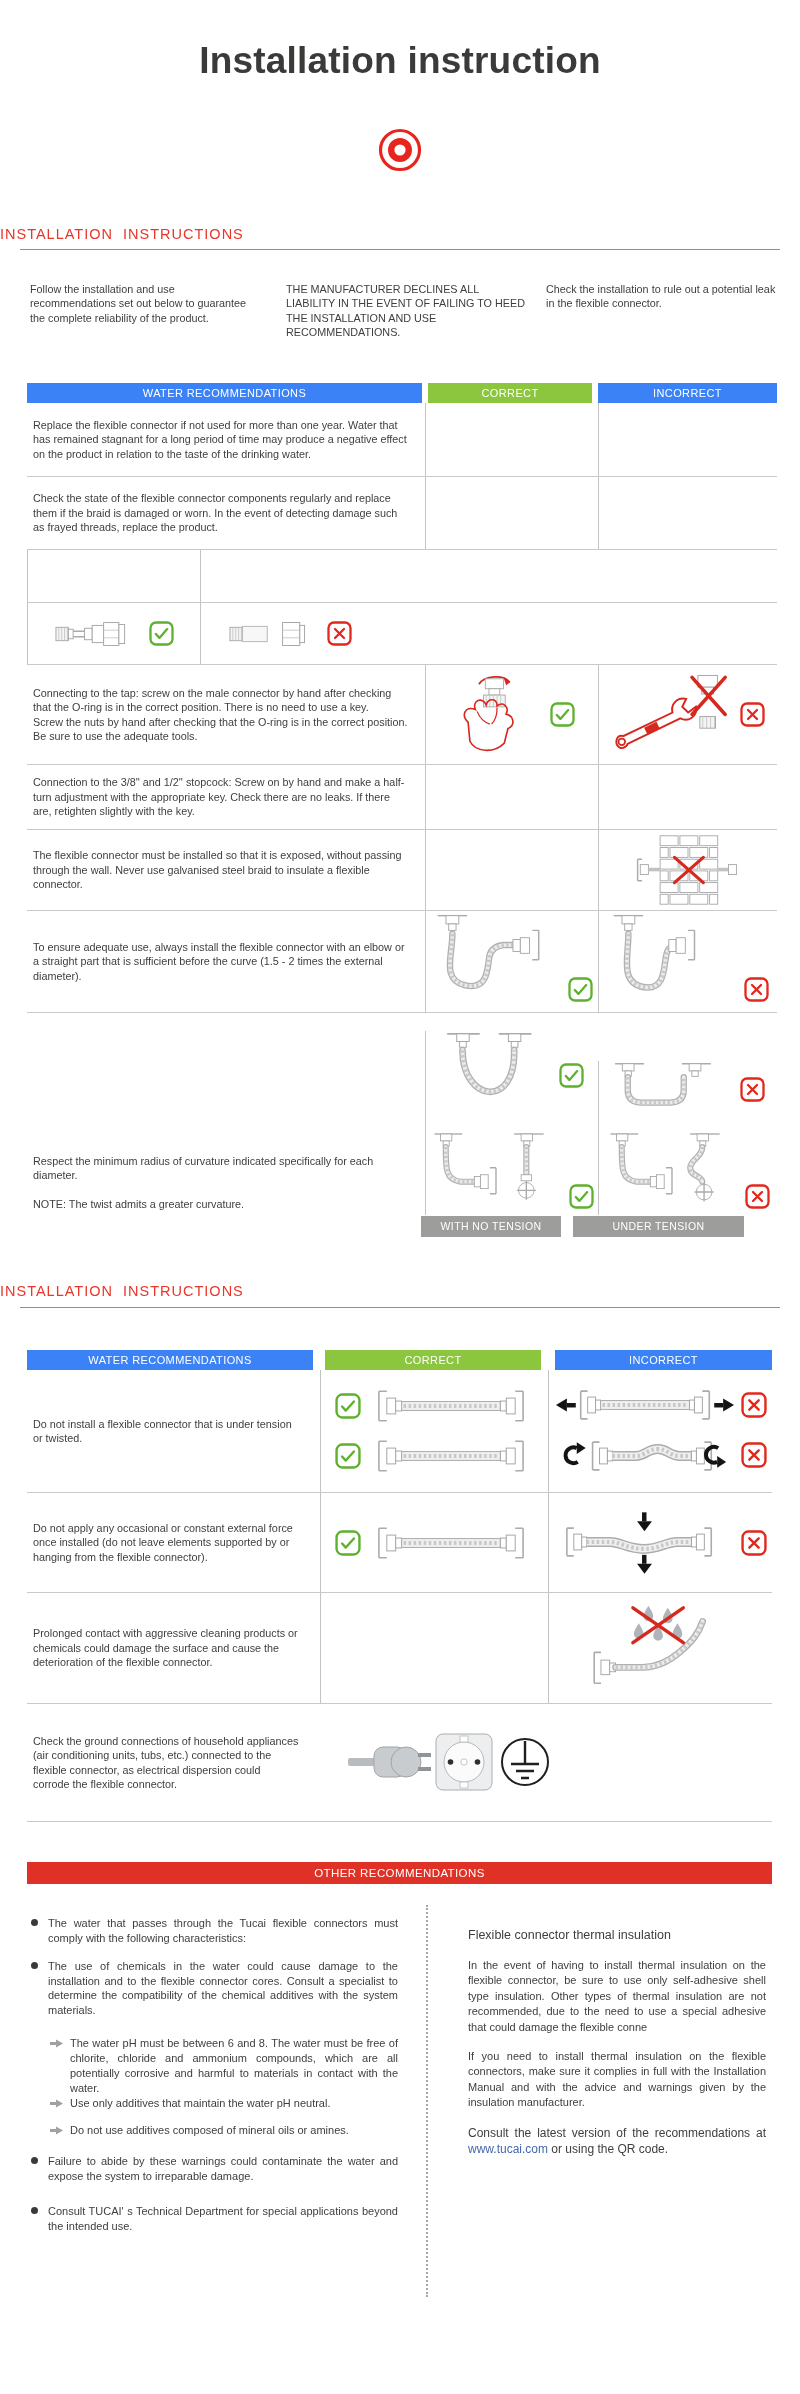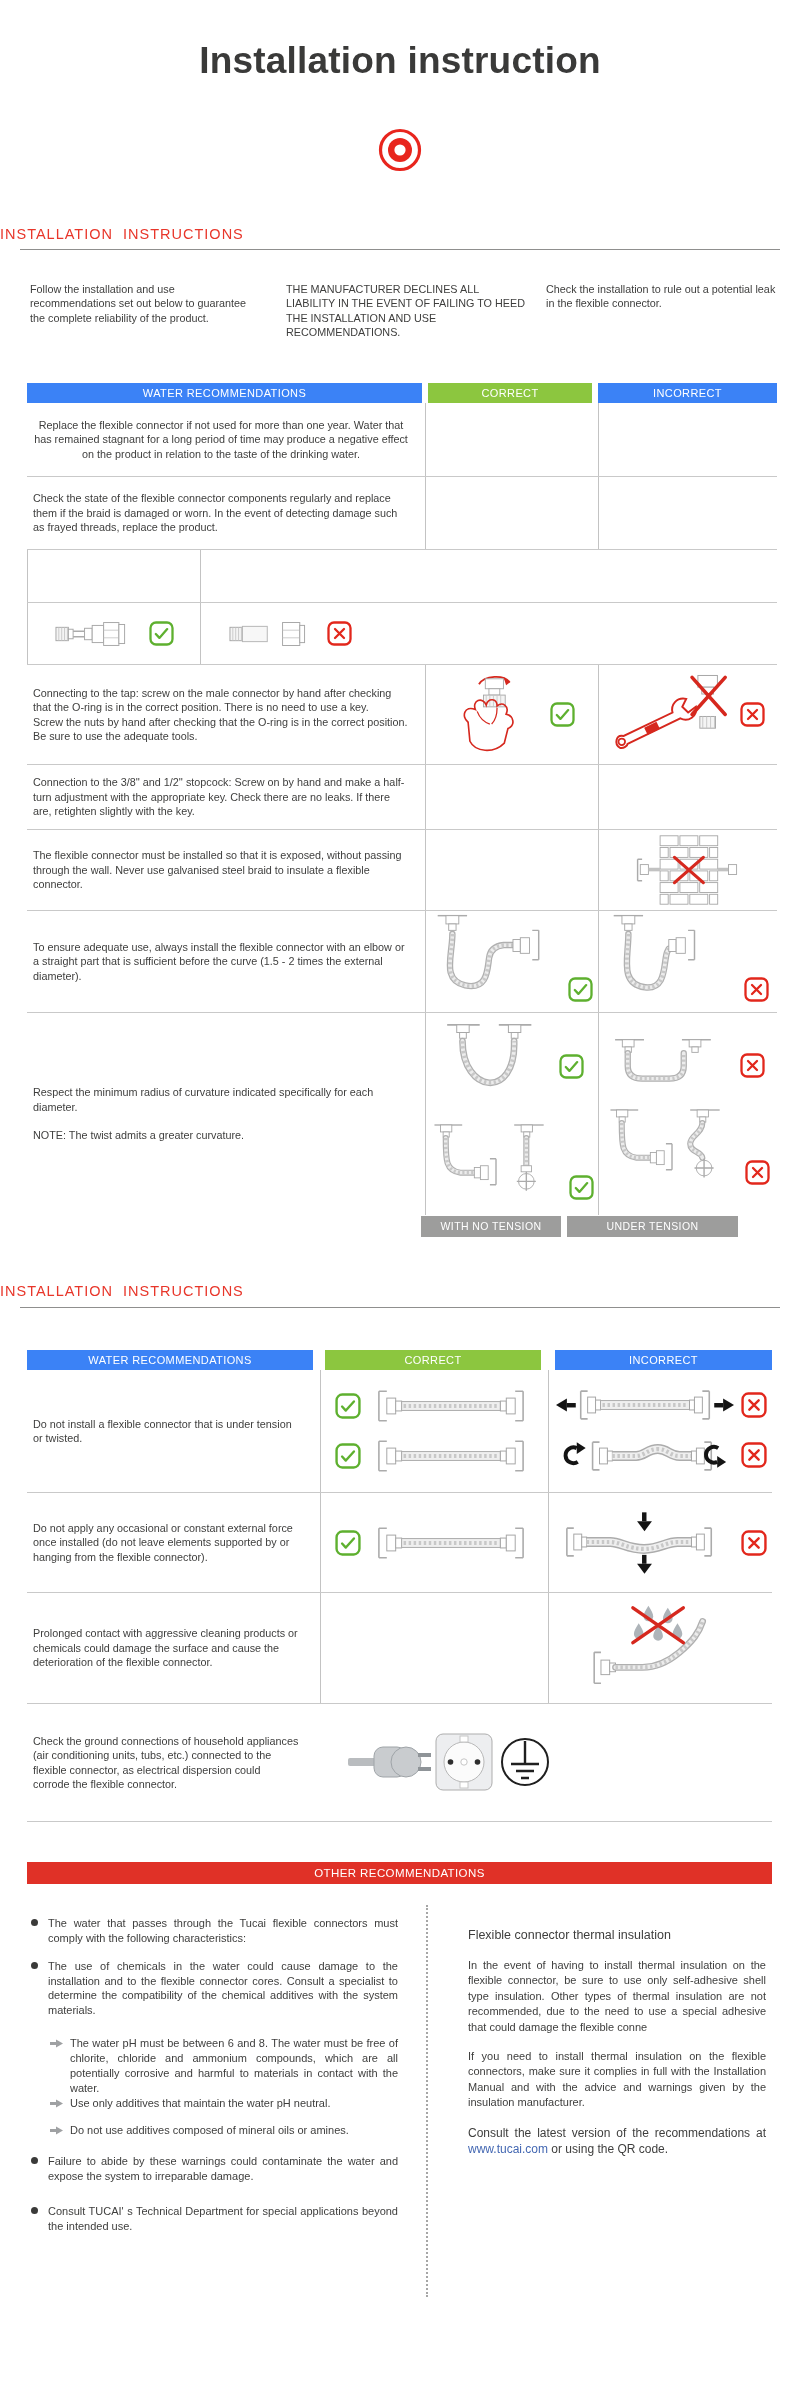--- a/index.html
+++ b/index.html
@@ -104,21 +104,21 @@
   <div class="abs intro-col upper" style="left:286px; top:282px; width:242px;">THE MANUFACTURER DECLINES ALL LIABILITY IN THE EVENT OF FAILING TO HEED THE INSTALLATION AND USE RECOMMENDATIONS.</div>
   <div class="abs intro-col" style="left:546px; top:282px; width:232px;">Check the installation to rule out a potential leak in the flexible connector.</div>
 
   <div class="abs t1">
     <div class="thead">
       <div class="h-rec bar-red">WATER RECOMMENDATIONS</div>
       <div class="h-cor bar-green">CORRECT</div>
       <div class="h-inc bar-red">INCORRECT</div>
     </div>
 
-    <div class="trow" style="height:74px;text-align:center;">
+    <div class="trow" style="height:74px;">
       <div class="tcell-text c-text">Replace the flexible connector if not used for more than one year. Water that has remained stagnant for a long period of time may produce a negative effect on the product in relation to the taste of the drinking water.</div>
       <div class="tcell c-cor vline"></div>
       <div class="tcell c-inc vline"></div>
     </div>
 
     <div class="trow" style="height:73px;">
       <div class="tcell-text c-text">Check the state of the flexible connector components regularly and replace them if the braid is damaged or worn. In the event of detecting damage such as frayed threads, replace the product.</div>
       <div class="tcell c-cor vline"></div>
       <div class="tcell c-inc vline"></div>
     </div>
@@ -276,21 +276,21 @@
           <rect x="72" y="28" width="10" height="17" class="fitw"></rect>
           <path class="br" d="M92,20 v32 M92,20 h-7 M92,52 h-7"></path>
         </svg>
         <svg width="25" height="25" viewBox="0 0 25 25">
           <rect x="1.5" y="1.5" width="22" height="22" rx="5.5" fill="#fff" stroke="#E2271C" stroke-width="2.3"></rect>
           <path d="M8 8l9 9M17 8l-9 9" fill="none" stroke="#E2271C" stroke-width="2.3" stroke-linecap="round"></path>
         </svg>
       </div>
     </div>
 
-    <div class="trow noline" style="height:202px;">
+    <div class="trow noline" style="height:202px;align-items:flex-end;">
       <div class="tcell-text c-text">Respect the minimum radius of curvature indicated specifically for each diameter.
 
 NOTE: The twist admits a greater curvature.</div>
       <div class="tcell c-cor vline stack" style="gap:12px;">
         <div class="hrow" style="gap:10px;">
           <svg width="108" height="88" viewBox="0 0 108 92">
             <path class="br" d="M4,3 h34 M58,3 h34"></path>
             <rect x="14" y="3" width="13" height="8" class="fitw"></rect>
               <rect x="17" y="11" width="7" height="6" class="fitw"></rect>
             <rect x="68" y="3" width="13" height="8" class="fitw"></rect>
@@ -371,21 +371,21 @@
           <svg width="25" height="25" viewBox="0 0 25 25" style="margin-bottom:6px;">
             <rect x="1.5" y="1.5" width="22" height="22" rx="5.5" fill="#fff" stroke="#E2271C" stroke-width="2.3"></rect>
             <path d="M8 8l9 9M17 8l-9 9" fill="none" stroke="#E2271C" stroke-width="2.3" stroke-linecap="round"></path>
           </svg>
         </div>
       </div>
     </div>
 
     <div class="t1-foot">
       <div style="width:394px;"></div>
-      <div class="bar-gray" style="width:140px; margin-right:6px;">WITH NO TENSION</div>
+      <div class="bar-gray" style="width:140px; margin-right:12px;">WITH NO TENSION</div>
       <div class="bar-gray" style="width:171px;">UNDER TENSION</div>
     </div>
   </div>
 
   <div class="abs sec-head" style="top:1283px;">INSTALLATION  INSTRUCTIONS</div>
   <div class="abs rule" style="top:1307px;"></div>
 
   <div class="abs t2">
     <div class="thead">
       <div class="h-rec bar-red">WATER RECOMMENDATIONS</div>

